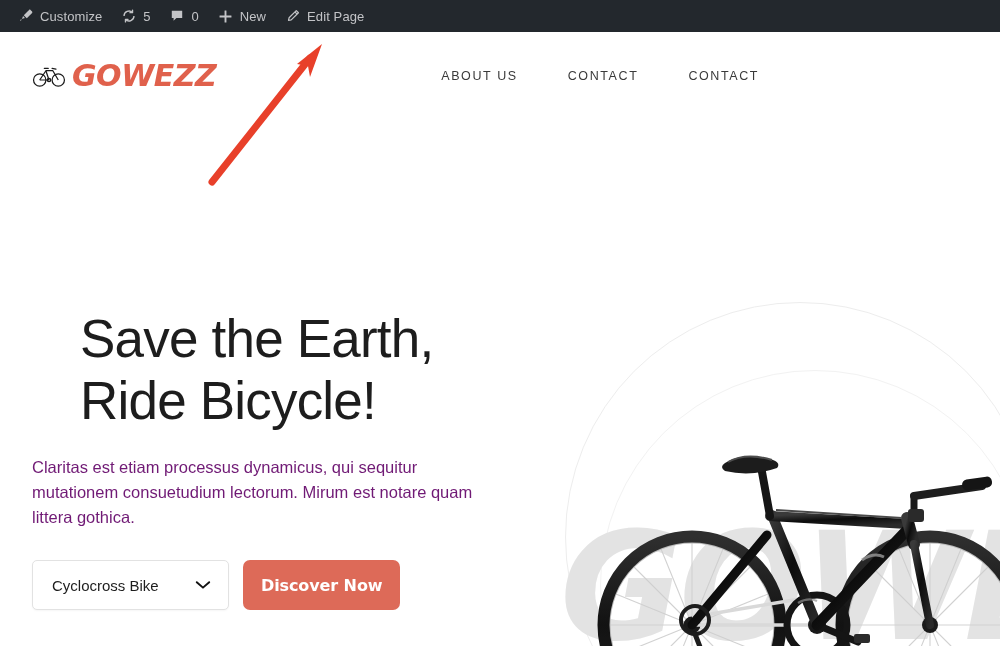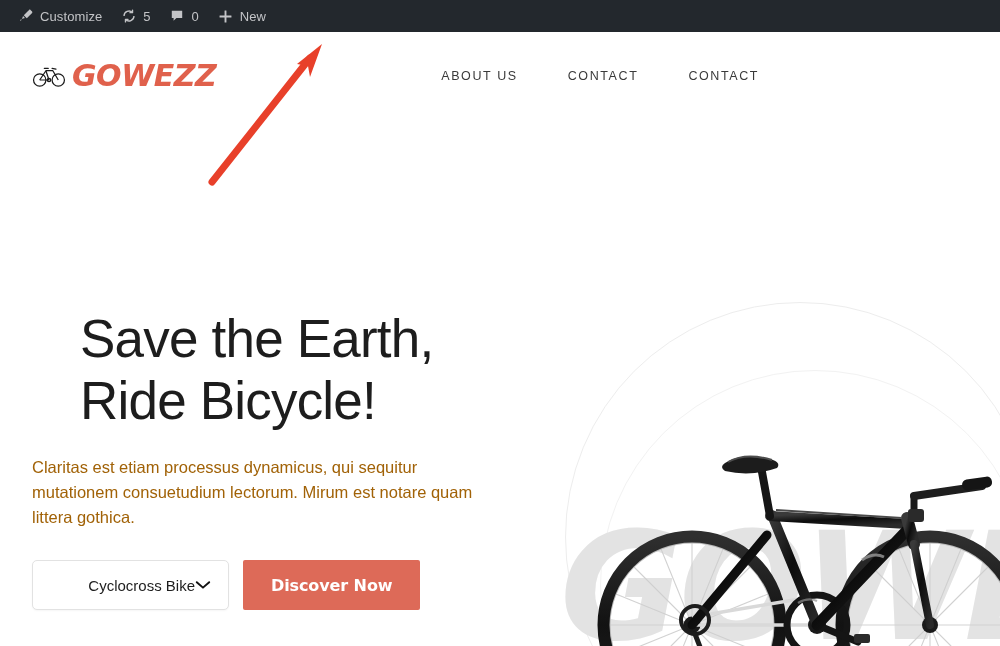--- a/index.html
+++ b/index.html
@@ -75,37 +75,37 @@
   .bike-wrap svg { display:block; width:100%; height:100%; }
 
   
   .hero-copy { position:absolute; left:32px; top:188px; width:500px; z-index:5; }
   .hero-title {
     font-size:53px; line-height:62px; font-weight:400;
     color:#1d1d1d; letter-spacing:-0.8px; white-space:pre-line;margin-left:48px;
   }
   .hero-sub {
     margin-top:23px; font-size:16.5px; line-height:25px;
-    color:#a16207; max-width:470px; font-weight:400;
+    color:#701a75; max-width:470px; font-weight:400;
   }
   .hero-actions { margin-top:30px; display:flex; align-items:center; gap:14px; }
 
   .selectbox {
     width:197px; height:50px; background:#fff;
     border:1px solid #e2e2e2; border-radius:5px;
-    display:flex; align-items:center; justify-content:flex-end;
+    display:flex; align-items:center; justify-content:space-between;
     padding:0 17px 0 19px; cursor:pointer;
     box-shadow:0 1px 2px rgba(0,0,0,.04);
   }
   .selectbox-value { font-size:15px; color:#1d1d1d; }
   .chev { width:16px; height:10px; color:#111; }
   .chev svg { display:block; }
 
   .cta {
-    height:50px; padding:0 28px; border:0; border-radius:2px;
+    height:50px; padding:0 18px; border:0; border-radius:7px;
     background:#dd6a58; color:#fff; cursor:pointer;
     font-family:"DejaVu Sans", sans-serif;
     font-weight:700; font-size:16px; letter-spacing:-0.1px;
     display:flex; align-items:center; justify-content:center;
   }
 
   
   .annotation { position:absolute; left:0; top:0; width:1000px; height:646px; z-index:80; pointer-events:none; }
   .annotation svg { display:block; }
 </style>
@@ -149,20 +149,29 @@
     <div class="ab-item">
       <span class="ab-ico">
         <svg viewBox="0 0 20 20" width="17" height="17" fill="currentColor">
           <rect x="8.9" y="3" width="2.2" height="14" rx="0.3"></rect>
           <rect x="3" y="8.9" width="14" height="2.2" rx="0.3"></rect>
         </svg>
       </span>
       <span class="ab-label">New</span>
     </div>
 
+    <div class="ab-item">
+      <span class="ab-ico">
+        <svg viewBox="0 0 20 20" width="16" height="16" fill="none" stroke="currentColor" stroke-width="1.5">
+          <path d="M14.1 3.2l2.7 2.7-9 9-3.4.7.7-3.4z" stroke-linejoin="round"></path>
+          <path d="M12.4 4.9l2.7 2.7"></path>
+        </svg>
+      </span>
+      <span class="ab-label">Edit Page</span>
+    </div>
 
   </div>
 
   <div class="siteheader">
 
     <div class="brand">
       <span class="brand-bike">
         <svg viewBox="0 0 44 32" fill="none" stroke="currentColor" stroke-width="1.6">
           <circle cx="10" cy="22" r="8"></circle>
           <circle cx="34" cy="22" r="8"></circle>

